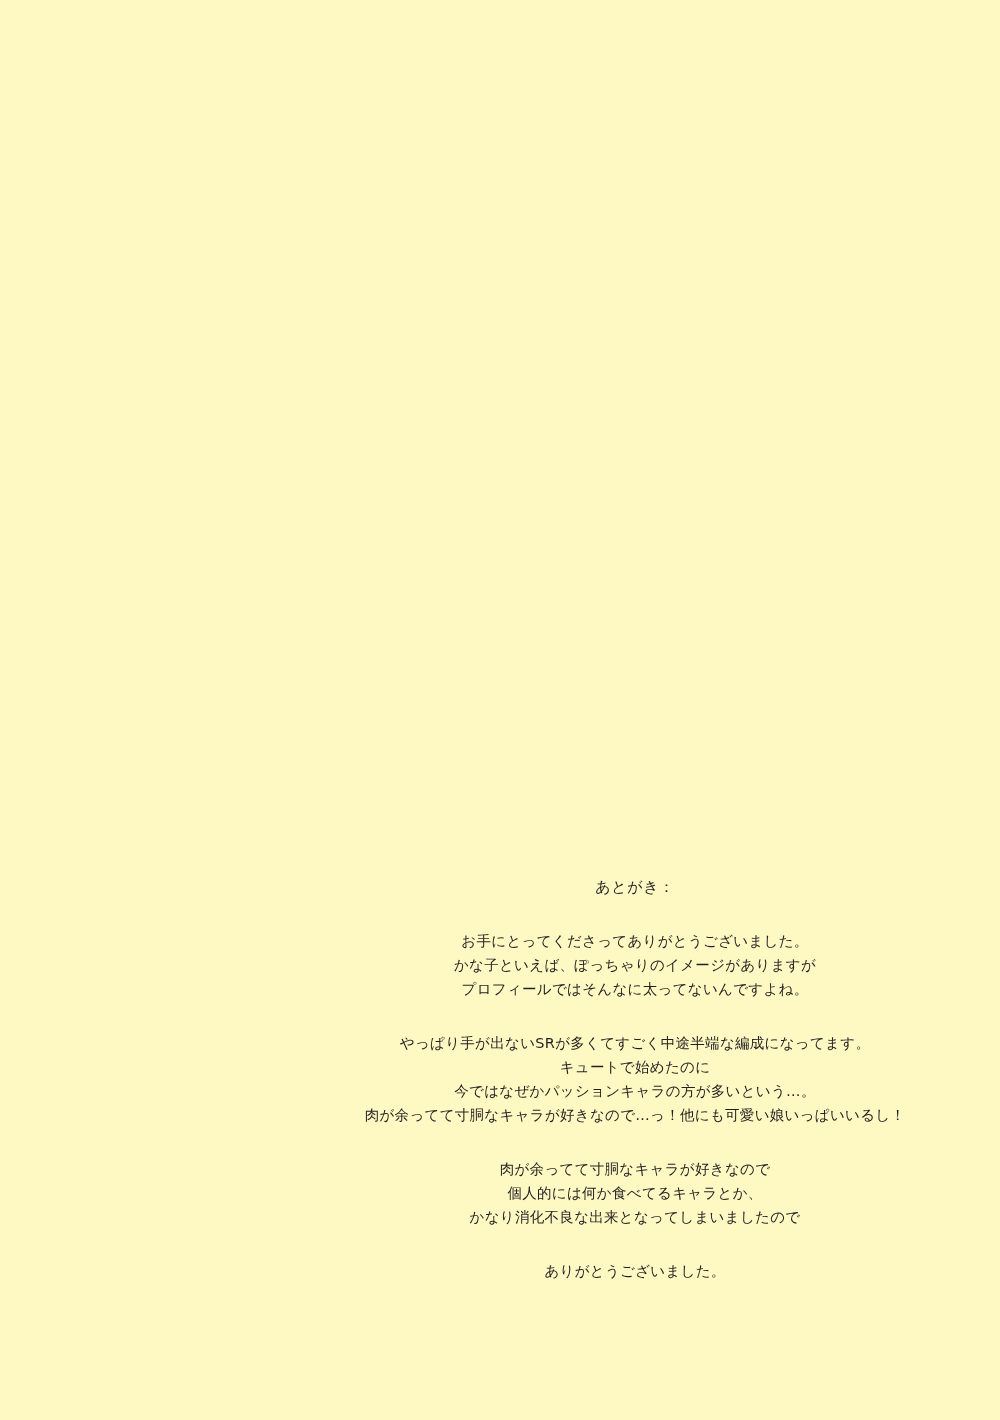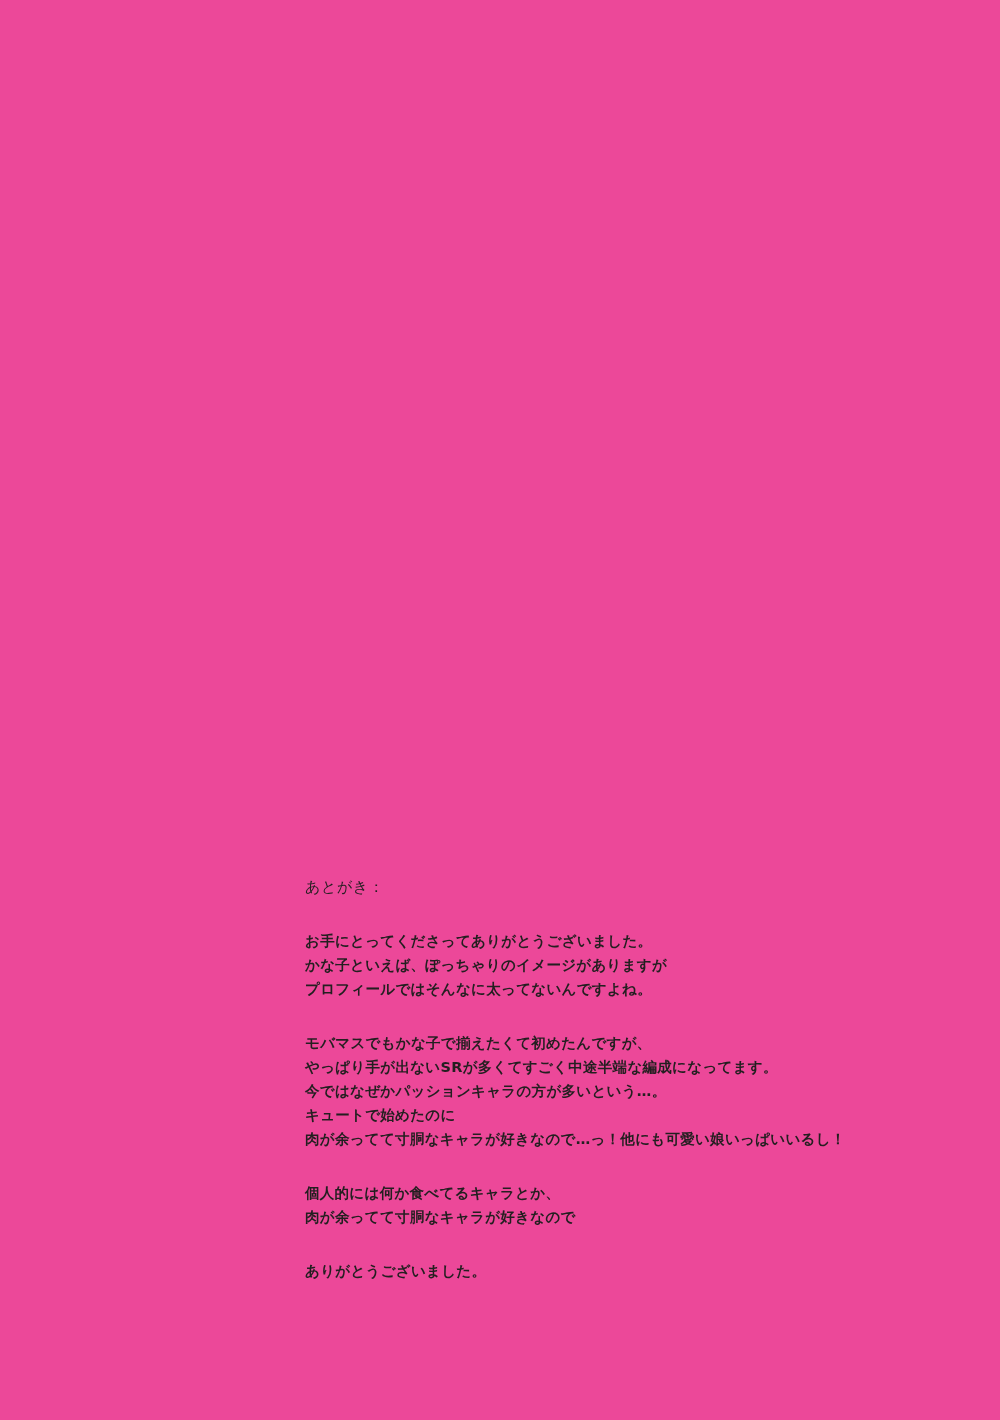--- a/index.html
+++ b/index.html
@@ -11,39 +11,39 @@
     width: 1000px;
     height: 1420px;
     position: relative;
     font-family: "DejaVu Sans", "Liberation Sans", sans-serif;
     color: #231f20;
     overflow: hidden;
   }
   .page {
     position: absolute;
     inset: 0;
-    background: #ec4899;
+    background: #fef9c3;
+    text-align: center;
   }
   .afterword {
     position: absolute;
     left: 305px;
     top: 880px;
     width: 660px;
   }
   .heading {
     font-size: 15px;
     line-height: 1.0;
     letter-spacing: 0.04em;
     color: #231f20;
     margin: 0 0 34px 0;
     white-space: pre;
   }
   .para {
     margin: 0 0 30px 0;
-    font-weight: bold;
   }
   .para:last-child {
     margin-bottom: 0;
     margin-top: 29px;
   }
   .line {
     font-size: 14.5px;
     line-height: 24px;
     letter-spacing: 0.02em;
     color: #231f20;
@@ -57,29 +57,29 @@
   <div class="afterword">
     <div class="heading">あとがき：</div>
 
     <div class="para">
       <div class="line">お手にとってくださってありがとうございました。</div>
       <div class="line">かな子といえば、ぽっちゃりのイメージがありますが</div>
       <div class="line">プロフィールではそんなに太ってないんですよね。</div>
     </div>
 
     <div class="para">
-      <div class="line">モバマスでもかな子で揃えたくて初めたんですが、</div>
       <div class="line">やっぱり手が出ないSRが多くてすごく中途半端な編成になってます。</div>
+      <div class="line">キュートで始めたのに</div>
       <div class="line">今ではなぜかパッションキャラの方が多いという…。</div>
-      <div class="line">キュートで始めたのに</div>
       <div class="line">肉が余ってて寸胴なキャラが好きなので…っ！他にも可愛い娘いっぱいいるし！</div>
     </div>
 
     <div class="para">
+      <div class="line">肉が余ってて寸胴なキャラが好きなので</div>
       <div class="line">個人的には何か食べてるキャラとか、</div>
-      <div class="line">肉が余ってて寸胴なキャラが好きなので</div>
+      <div class="line">かなり消化不良な出来となってしまいましたので</div>
     </div>
 
     <div class="para">
       <div class="line">ありがとうございました。</div>
     </div>
   </div>
 </div>
 
 </body></html>

